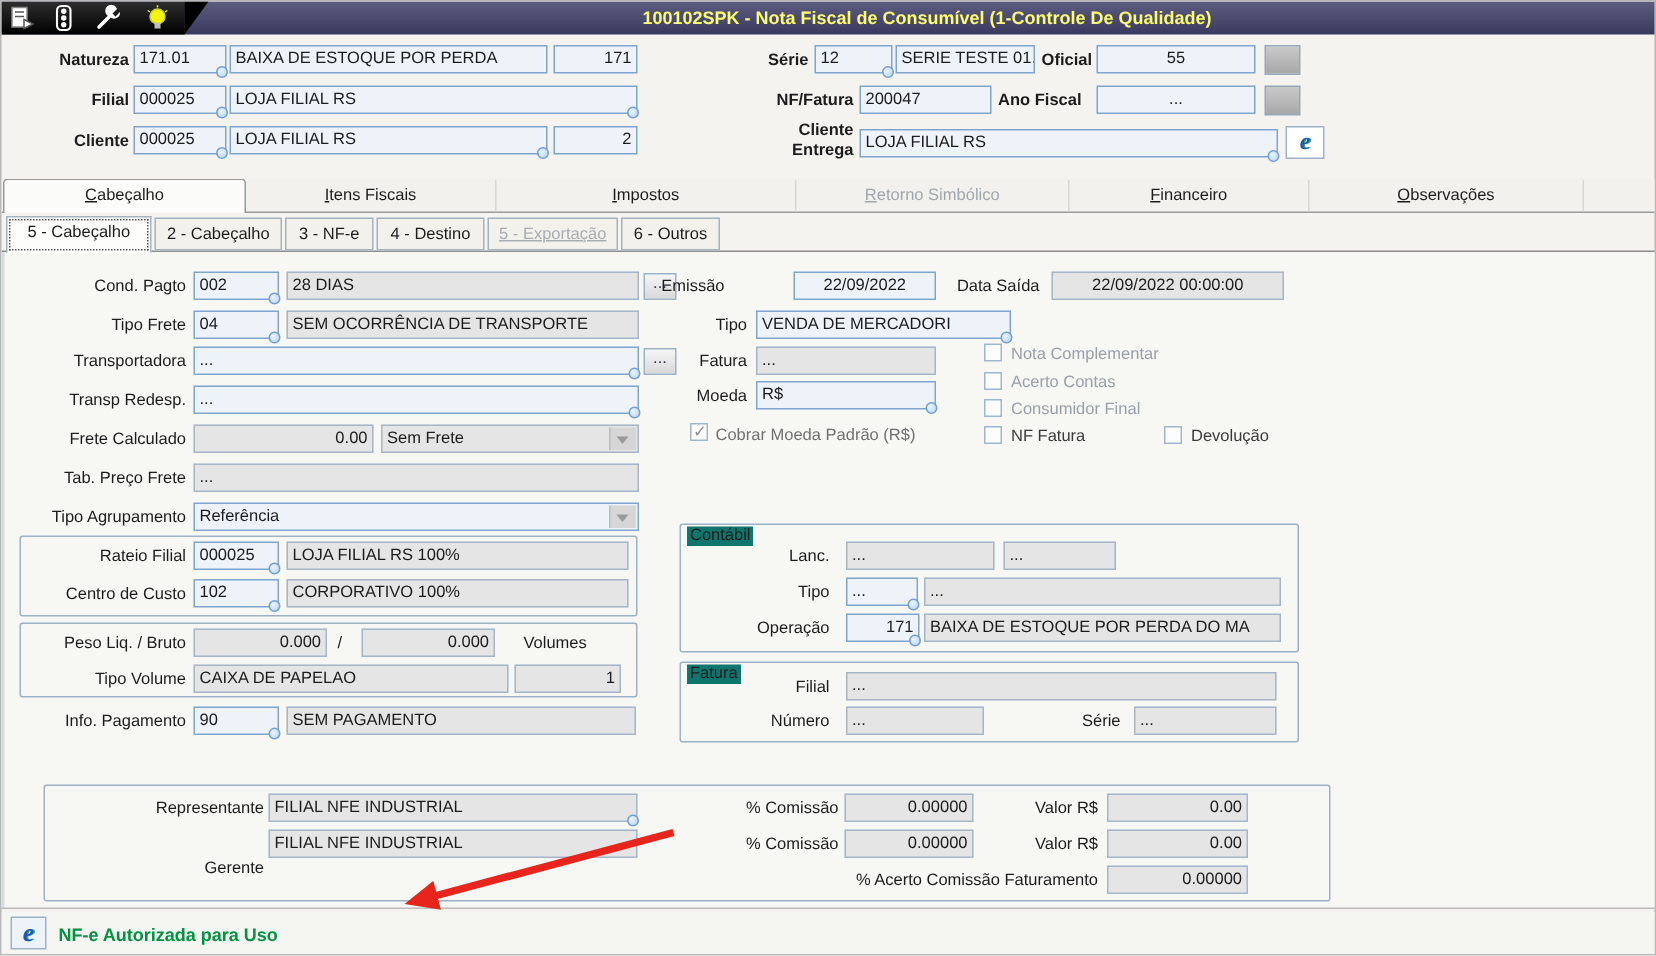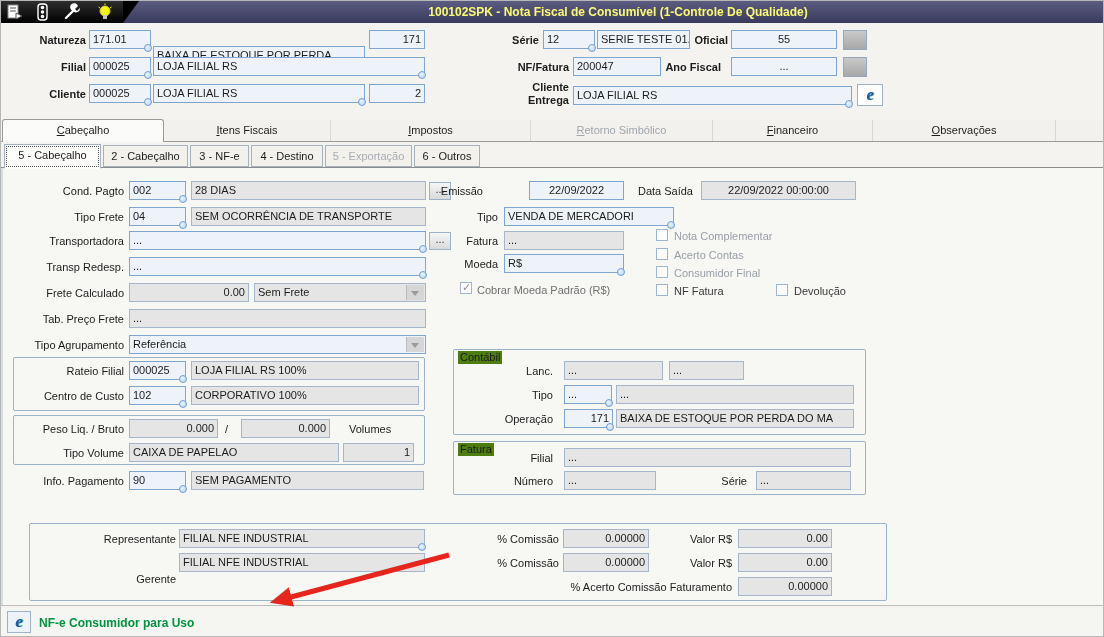--- a/index.html
+++ b/index.html
@@ -34,36 +34,36 @@
   .gbtn{position:absolute;box-sizing:border-box;border:1px solid #95a7ba;
         background:linear-gradient(#c9c9c9,#a8a8a8);cursor:pointer;}
   .ddarrow{position:absolute;right:1px;top:1px;bottom:1px;width:17px;background:#d6d6d6;
            border-left:1px solid #bcbcbc;}
   .ddarrow::after{content:"";position:absolute;left:4px;top:6px;width:0;height:0;
            border-left:4px solid transparent;border-right:4px solid transparent;border-top:5px solid #9a9a9a;}
   .chk{position:absolute;width:12px;height:12px;box-sizing:border-box;border:1px solid #9fb6cf;
        background:#fdfdfd;cursor:pointer;}
   .chk.on::after{content:"\2713";position:absolute;left:1px;top:-2px;font-size:11px;color:#8f8f8f;}
   .grp{position:absolute;border:1px solid #9cb2c8;border-radius:2px;box-sizing:border-box;}
-  .gtitle{position:absolute;font-size:11px;line-height:13px;background:#4d7c0f;padding:0 2px;white-space:nowrap;}
+  .gtitle{position:absolute;font-size:11px;line-height:13px;background:#0f766e;padding:0 2px;white-space:nowrap;}
   
   .tabbar{position:absolute;left:0;top:118px;width:1104px;height:23px;background:#f2f1ed;
           border-bottom:1px solid #9a9a9a;box-sizing:border-box;}
   .tab{position:absolute;top:1px;height:21px;line-height:20px;text-align:center;cursor:pointer;
        border-right:1px solid #d8d7d2;box-sizing:border-box;white-space:nowrap;}
   .tab.active{top:0;height:23px;background:#fbfbfa;border:1px solid #9a9a9a;border-bottom:none;
        border-radius:3px 3px 0 0;z-index:2;}
   .tab.disabled{color:#a0a6ad;text-align:center;}
   .hot{text-decoration:underline;}
   .subbar{position:absolute;left:0;top:141px;width:1104px;height:26px;border-bottom:1px solid #8c8c8c;box-sizing:border-box;}
   .stab{position:absolute;top:3px;height:22px;box-sizing:border-box;border:1px solid #a4b2c0;
         background:#f2f1ec;text-align:center;line-height:20px;padding:0 5px;cursor:pointer;white-space:nowrap;}
   .stab.active{top:2px;height:25px;background:#fdfdfc;border-bottom-color:#fdfdfc;z-index:2;
         outline:1px dotted #555;outline-offset:-3px;}
-  .stab.disabled{color:#a8adb3;}
+  .stab.disabled{color:#a8adb3;text-decoration:underline;}
   
   .content{position:absolute;left:0;top:167px;width:1104px;height:437px;background:#f7f7f4;
            border-left:2px solid #d4dce4;box-sizing:border-box;}
   .sep{position:absolute;left:0;top:604px;width:1104px;height:3px;border-top:1px solid #bdbdbd;border-bottom:1px solid #fff;}
   .statusbar{position:absolute;left:0;top:607px;width:1104px;height:30px;background:#f5f5f2;
              border-bottom:1px solid #9a9a9a;box-sizing:border-box;}
   .status-text{position:absolute;left:38px;top:8px;font-weight:bold;font-size:12px;color:#009440;}
   .nfe-face{display:inline-block;width:100%;height:100%;text-align:center;
             font-family:"Liberation Serif","DejaVu Serif",serif;font-style:italic;font-weight:bold;
             color:#2257b8;text-shadow:1px 0 #3fae6c;}
@@ -107,21 +107,21 @@
           <line x1="10" y1="0.5" x2="10" y2="2" stroke="#f4f410"></line>
           <line x1="3.5" y1="4" x2="5" y2="5" stroke="#f4f410"></line>
           <line x1="16.5" y1="4" x2="15" y2="5" stroke="#f4f410"></line>
         </svg>
     </div>
     <div class="title">100102SPK - Nota Fiscal de Consumível (1-Controle De Qualidade)</div>
   </div>
 
   <div class="lbl b" style="left:10px;top:33px;width:75px;">Natureza</div>
   <div class="fld" style="left:88px;top:29px;width:62px;"><span>171.01</span><span class="lk"></span></div>
-  <div class="fld" style="left:152px;top:29px;width:212px;margin-top:16px;">BAIXA DE ESTOQUE POR PERDA</div>
+  <div class="fld" style="left:152px;top:29px;width:212px;">BAIXA DE ESTOQUE POR PERDA</div>
   <div class="fld r" style="left:368px;top:29px;width:56px;">171</div>
 
   <div class="lbl b" style="left:10px;top:60px;width:75px;">Filial</div>
   <div class="fld" style="left:88px;top:56px;width:62px;"><span>000025</span><span class="lk"></span></div>
   <div class="fld" style="left:152px;top:56px;width:272px;"><span>LOJA FILIAL RS</span><span class="lk"></span></div>
 
   <div class="lbl b" style="left:10px;top:87px;width:75px;">Cliente</div>
   <div class="fld" style="left:88px;top:83px;width:62px;"><span>000025</span><span class="lk"></span></div>
   <div class="fld" style="left:152px;top:83px;width:212px;"><span>LOJA FILIAL RS</span><span class="lk"></span></div>
   <div class="fld r" style="left:368px;top:83px;width:56px;">2</div>
@@ -270,21 +270,21 @@
   <div class="fld dis r" style="left:562px;top:552px;width:86px;">0.00000</div>
   <div class="lbl" style="left:660px;top:556px;width:71px;">Valor R$</div>
   <div class="fld dis r" style="left:737px;top:552px;width:94px;">0.00</div>
 
   <div class="lbl" style="left:480px;top:580px;width:251px;">% Acerto Comissão Faturamento</div>
   <div class="fld dis r" style="left:737px;top:576px;width:94px;">0.00000</div>
 
   <div class="sep"></div>
   <div class="statusbar">
     <div class="nfe-btn" style="left:6px;top:3px;width:24px;height:22px;background:#eef3fa;"><span class="nfe-face" style="font-size:17px;line-height:20px;">e</span></div>
-    <div class="status-text">NF-e Consumidor para Uso</div>
+    <div class="status-text">NF-e Autorizada para Uso</div>
   </div>
 
   <svg class="arrow-svg" width="215" height="66" viewBox="0 0 215 66">
     <defs>
       <marker id="ah" markerUnits="strokeWidth" markerWidth="4.5" markerHeight="4" refX="3.2" refY="2" orient="auto">
         <path d="M0,0 L4.5,2 L0,4 z" fill="#e8251d"></path>
       </marker>
     </defs>
     <line x1="203" y1="8" x2="30" y2="54" stroke="#e8251d" stroke-width="5" marker-end="url(#ah)"></line>
   </svg>

